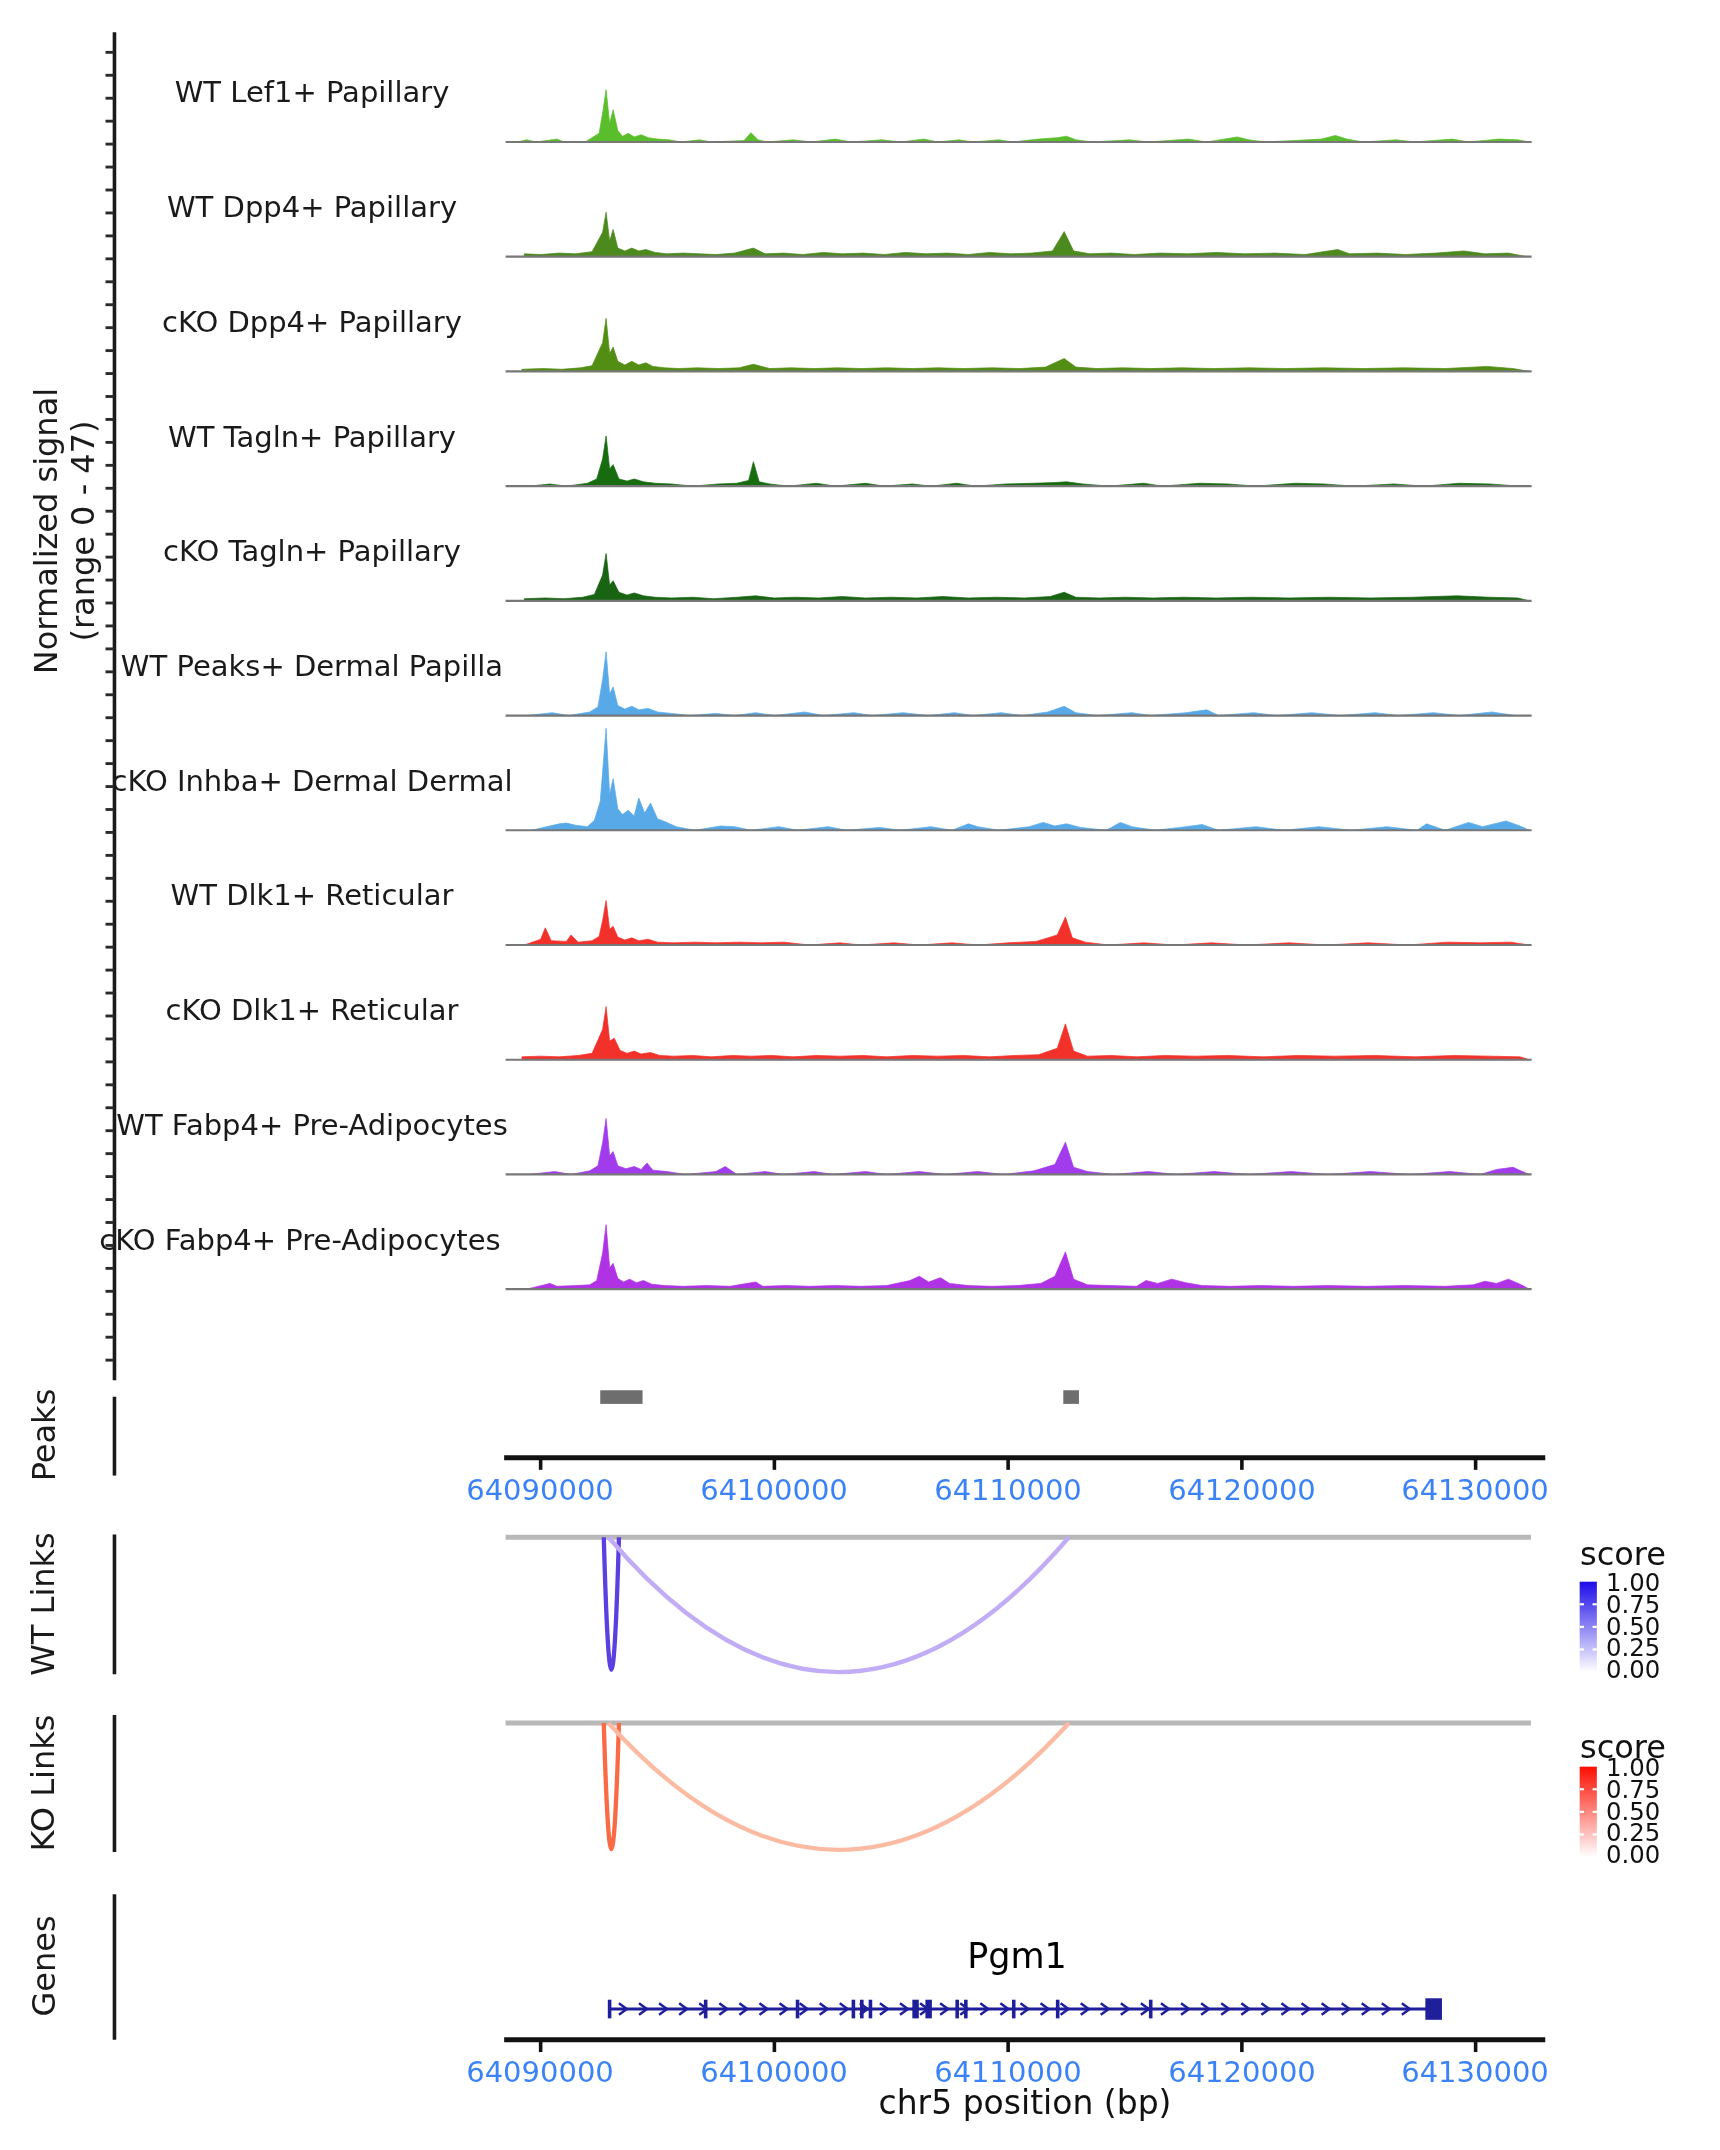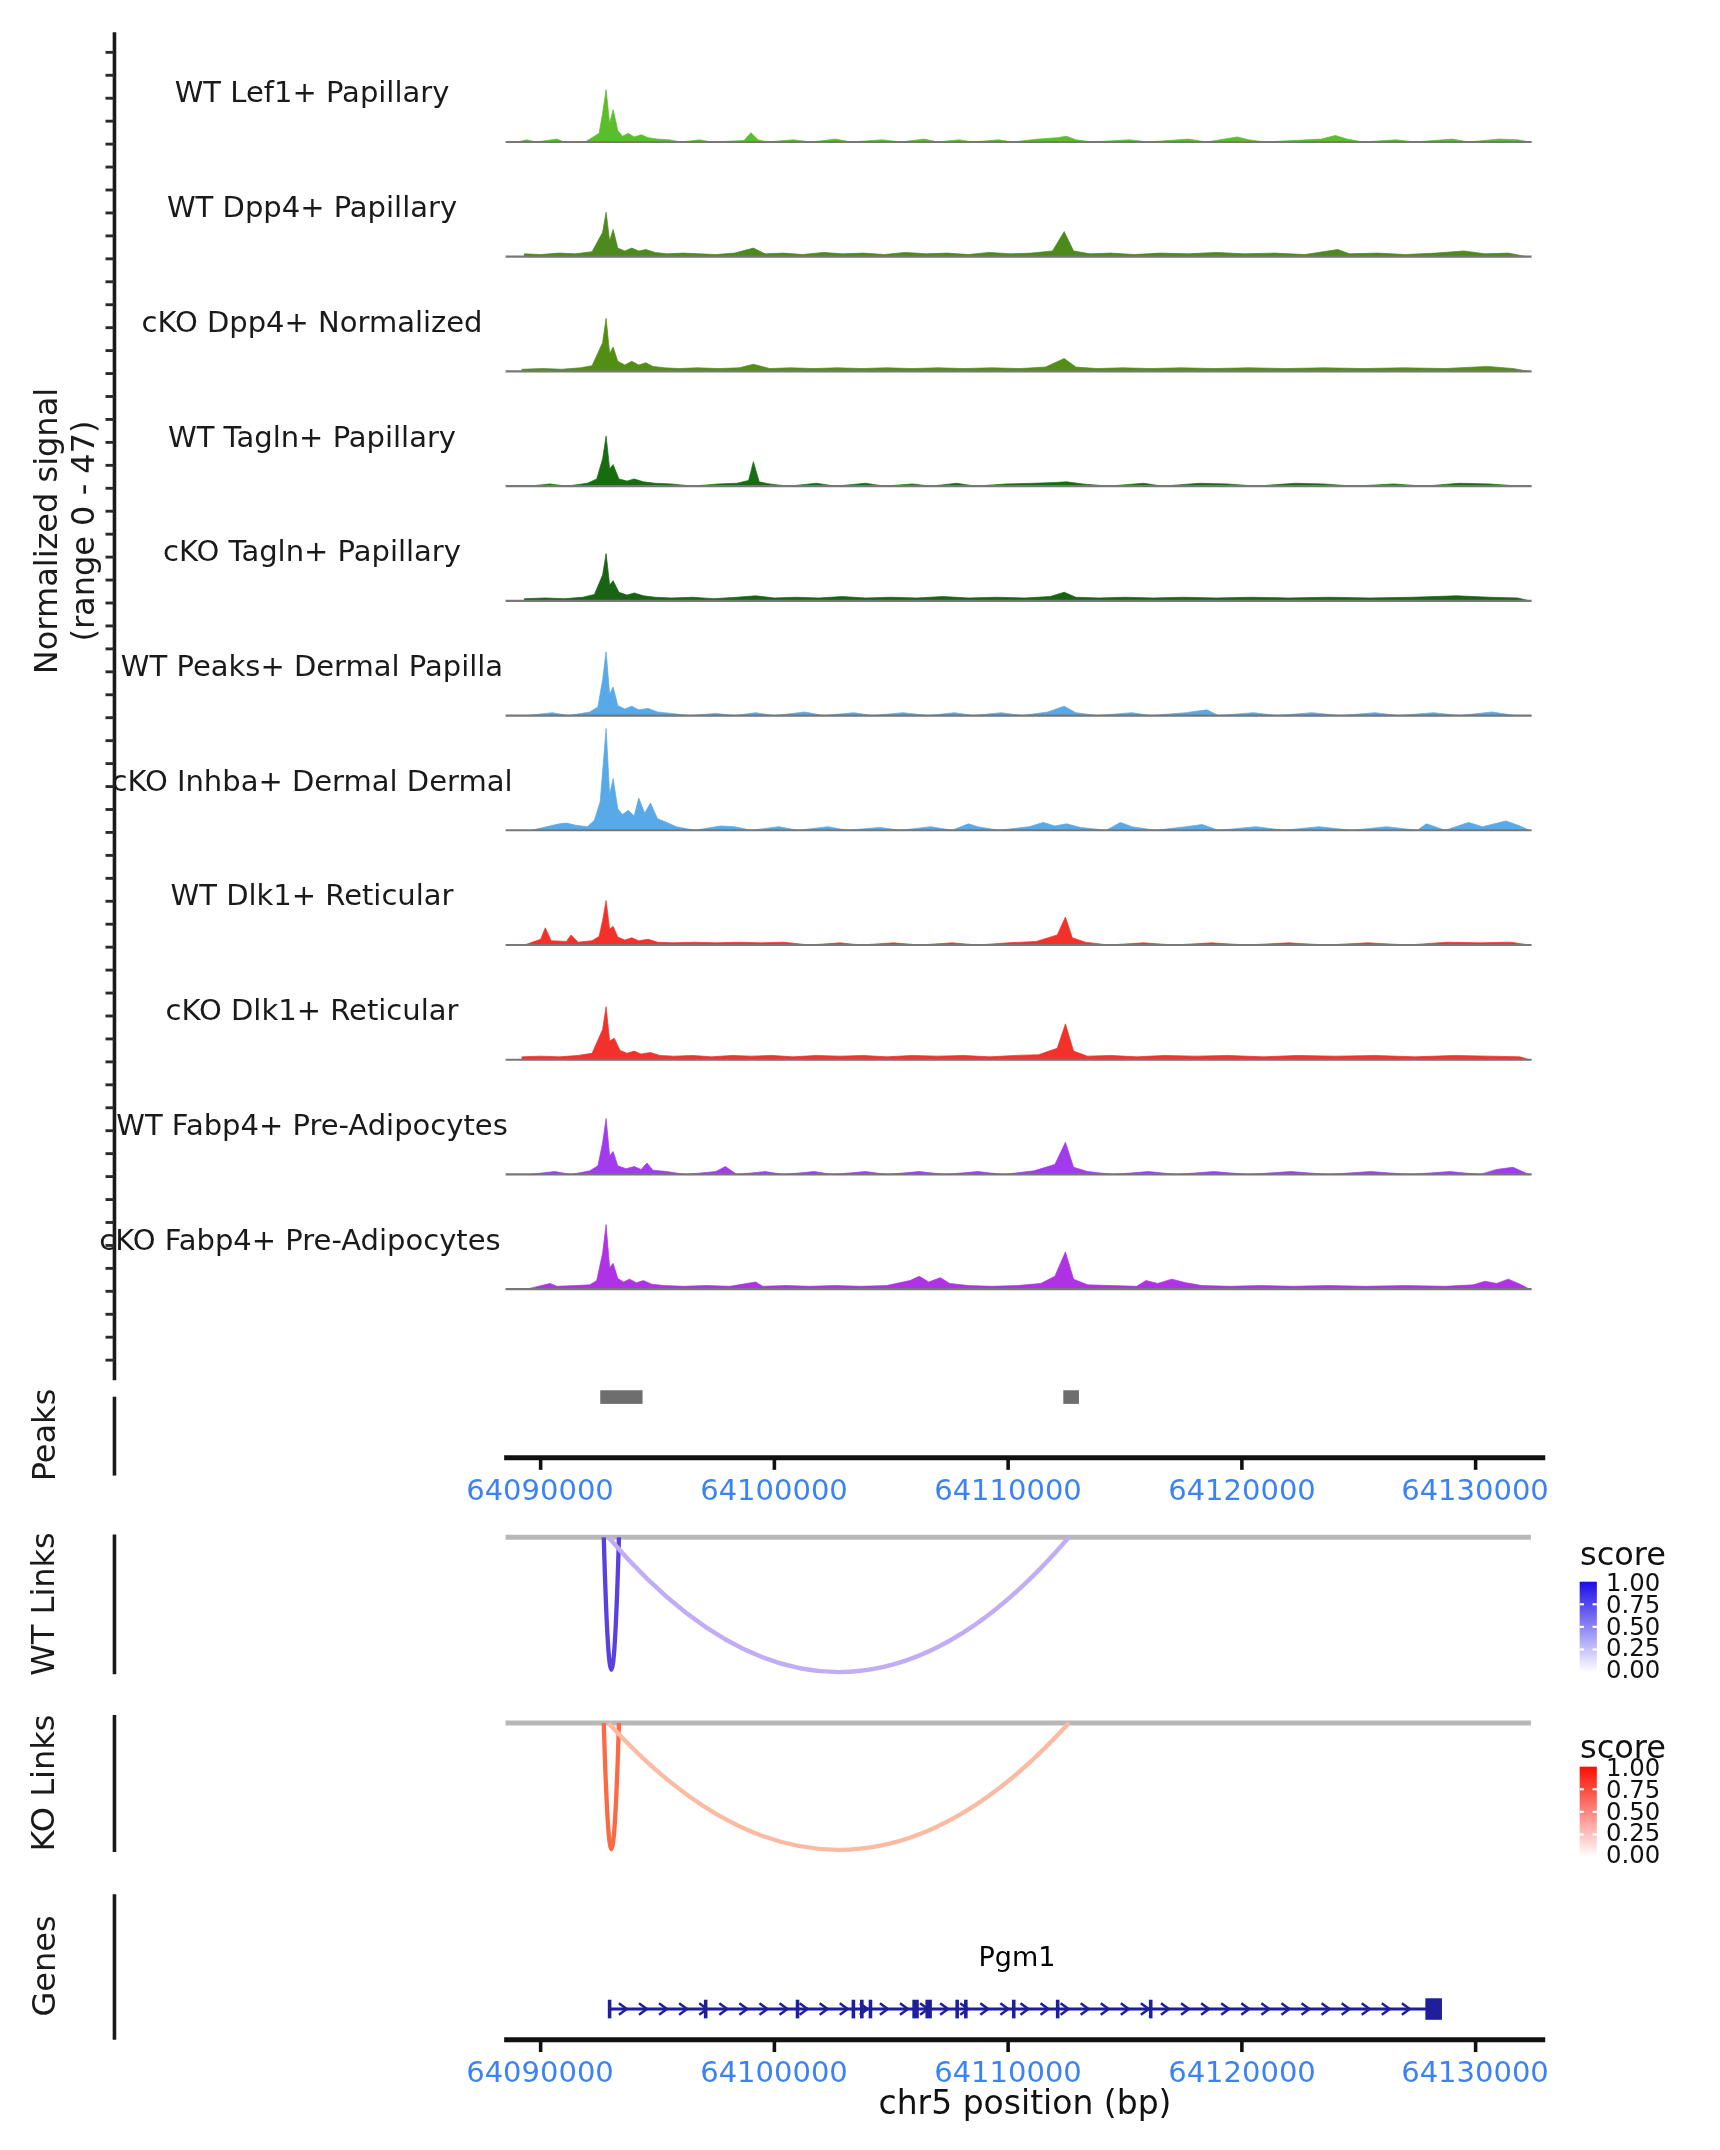--- a/index.html
+++ b/index.html
@@ -7,21 +7,21 @@
        font-family:"DejaVu Sans","Liberation Sans",sans-serif;}
   #gfx{position:absolute;left:0;top:0;}
   #labels{position:absolute;left:0;top:0;width:1721px;height:2151px;pointer-events:none;}
   .txt{position:absolute;transform:translate(-50%,-50%);white-space:nowrap;color:#1a1a1a;
        font-family:"DejaVu Sans","Liberation Sans",sans-serif;line-height:1;}
   .vlab{transform:translate(-50%,-50%) rotate(-90deg);}
   .tracklab{font-size:29px;}
   .seclab{font-size:32px;}
   .axtick{font-size:29px;color:#3b82f6;}
   .xlabel{font-size:33px;color:#111;}
-  .genename{font-size:27px;color:#000;}
+  .genename{font-size:35px;color:#000;}
   .scoretitle{font-size:32px;color:#111;}
   .scoretick{font-size:24.4px;color:#111;transform:translate(0,-50%);}
 </style>
 </head>
 <body>
 
 <div class="fig">
   <svg id="gfx" width="1721" height="2151" viewBox="0 0 2400 3000">
       <line x1="159.5" y1="45" x2="159.5" y2="1925" stroke="#1a1a1a" stroke-width="5"></line>
       <line x1="147" y1="73" x2="159" y2="73" stroke="#2a2a2a" stroke-width="4"></line>
@@ -206,21 +206,21 @@
       <rect x="1332.3319999999999" y="2789" width="5" height="26" fill="#1F1F9C"></rect>
       <rect x="1344.3939999999998" y="2789" width="5" height="26" fill="#1F1F9C"></rect>
       <rect x="1411.224" y="2789" width="5" height="26" fill="#1F1F9C"></rect>
       <rect x="1472.512" y="2789" width="5" height="26" fill="#1F1F9C"></rect>
       <rect x="1602.2599999999998" y="2789" width="5" height="26" fill="#1F1F9C"></rect>
       <rect x="1987.81" y="2787" width="23.145999999999958" height="30" fill="#1F1F9C"></rect>
     </svg>
   <div id="labels">
       <div class="txt tracklab" style="left: 312px; top: 92px;">WT Lef1+ Papillary</div>
       <div class="txt tracklab" style="left: 312px; top: 207px;">WT Dpp4+ Papillary</div>
-      <div class="txt tracklab" style="left: 312px; top: 322px;">cKO Dpp4+ Normalized</div>
+      <div class="txt tracklab" style="left: 312px; top: 322px;">cKO Dpp4+ Papillary</div>
       <div class="txt tracklab" style="left: 312px; top: 437px;">WT Tagln+ Papillary</div>
       <div class="txt tracklab" style="left: 312px; top: 551px;">cKO Tagln+ Papillary</div>
       <div class="txt tracklab" style="left: 312px; top: 666px;">WT Peaks+ Dermal Papilla</div>
       <div class="txt tracklab" style="left: 312px; top: 781px;">cKO Inhba+ Dermal Dermal</div>
       <div class="txt tracklab" style="left: 312px; top: 895px;">WT Dlk1+ Reticular</div>
       <div class="txt tracklab" style="left: 312px; top: 1010px;">cKO Dlk1+ Reticular</div>
       <div class="txt tracklab" style="left: 312px; top: 1125px;">WT Fabp4+ Pre-Adipocytes</div>
       <div class="txt tracklab" style="left: 300px; top: 1240px;">cKO Fabp4+ Pre-Adipocytes</div>
       <div class="txt vlab seclab" style="left: 46px; top: 531px;">Normalized signal</div>
       <div class="txt vlab seclab" style="left: 83px; top: 531px;">(range 0 - 47)</div>

